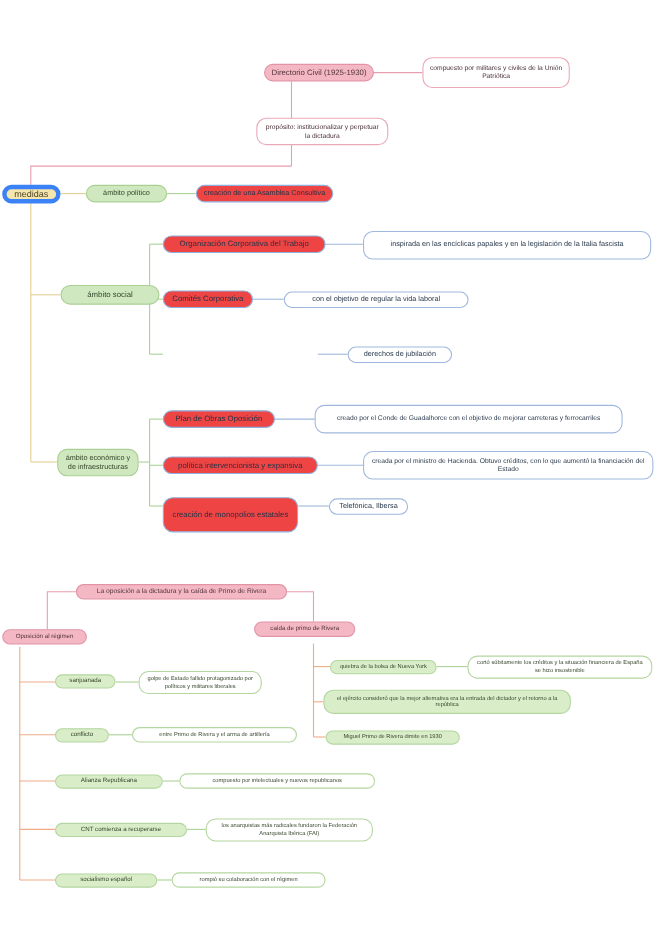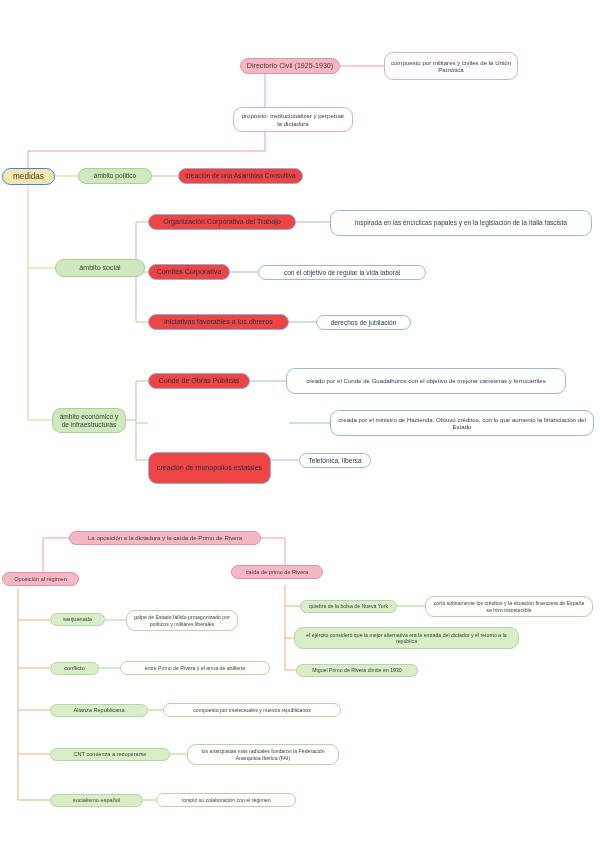--- a/index.html
+++ b/index.html
@@ -15,21 +15,21 @@
     display:flex;align-items:center;justify-content:center;
     text-align:center;line-height:1.18;
     border-radius:7px;padding:2px 5px;
     color:#2f2f2f;
   }
   
   .n-pink{ background:#f3b8c4; border:1px solid #e294a6; border-radius:9px;
            color:#53333b; }
   .n-pinkline{ background:#ffffff; border:1px solid #eaa9b8; border-radius:9px;
            color:#4a3036; }
-  .n-yellow{ background:#f6e6ad; border:1px solid #3b82f6; border-radius:9px;
+  .n-yellow{ background:#f6e6ad; border:4px solid #3b82f6; border-radius:9px;
            color:#4b4326; }
   .n-green{ background:#cfe8bf; border:1px solid #aacf93; border-radius:9px;
            color:#36462c; }
   .n-greenlight{ background:#d9edc9; border:1px solid #b4d6a0; border-radius:9px;
            color:#36462c; }
   .n-blue{ background:#ef4444; border:1px solid #8fb0dc; border-radius:9px;
            color:#263346; }
   .n-white{ background:#ffffff; border:1px solid #9fb8dd; border-radius:9px;
            color:#2b3a4d; }
   .n-whitegreen{ background:#ffffff; border:1px solid #b4d6a0; border-radius:9px;
@@ -141,38 +141,38 @@
     <span>inspirada en las encíclicas papales y en la legislación de la Italia fascista</span>
   </div>
 
   <div class="node n-blue fs7" style="left:148px;top:264px;width:82px;height:16px;">
     <span>Comités Corporativa</span>
   </div>
   <div class="node n-white fs65" style="left:258px;top:265px;width:168px;height:15px;">
     <span>con el objetivo de regular la vida laboral</span>
   </div>
 
-  <div class="node n-blue fs7" style="left:148px;top:314px;width:141px;height:16px;">
-    <span>iniciativas favorables a los obreros</span>
-  </div>
   <div class="node n-white fs65" style="left:316px;top:315px;width:95px;height:15px;">
     <span>derechos de jubilación</span>
   </div>
 
   <div class="node n-green fs65" style="left:52px;top:408px;width:74px;height:25px;">
     <span>ámbito económico y de infraestructuras</span>
   </div>
 
   <div class="node n-blue fs7" style="left:148px;top:373px;width:102px;height:16px;">
-    <span>Conde de Obras Públicas</span>
+    <span>Plan de Obras Oposición</span>
   </div>
   <div class="node n-white fs6" style="left:286px;top:368px;width:280px;height:26px;">
     <span>creado por el Conde de Guadalhorce con el objetivo de mejorar carreteras y ferrocarriles</span>
   </div>
 
+  <div class="node n-blue fs7" style="left:148px;top:415px;width:141px;height:16px;">
+    <span>política intervencionista y expansiva</span>
+  </div>
   <div class="node n-white fs6" style="left:330px;top:410px;width:264px;height:26px;">
     <span>creada por el ministro de Hacienda. Obtuvo créditos, con lo que aumentó la financiación del Estado</span>
   </div>
 
   <div class="node n-blue fs7" style="left:148px;top:452px;width:123px;height:32px;">
     <span>creación de monopolios estatales</span>
   </div>
   <div class="node n-white fs65" style="left:299px;top:453px;width:72px;height:15px;">
     <span>Telefónica, Ilbersa</span>
   </div>

